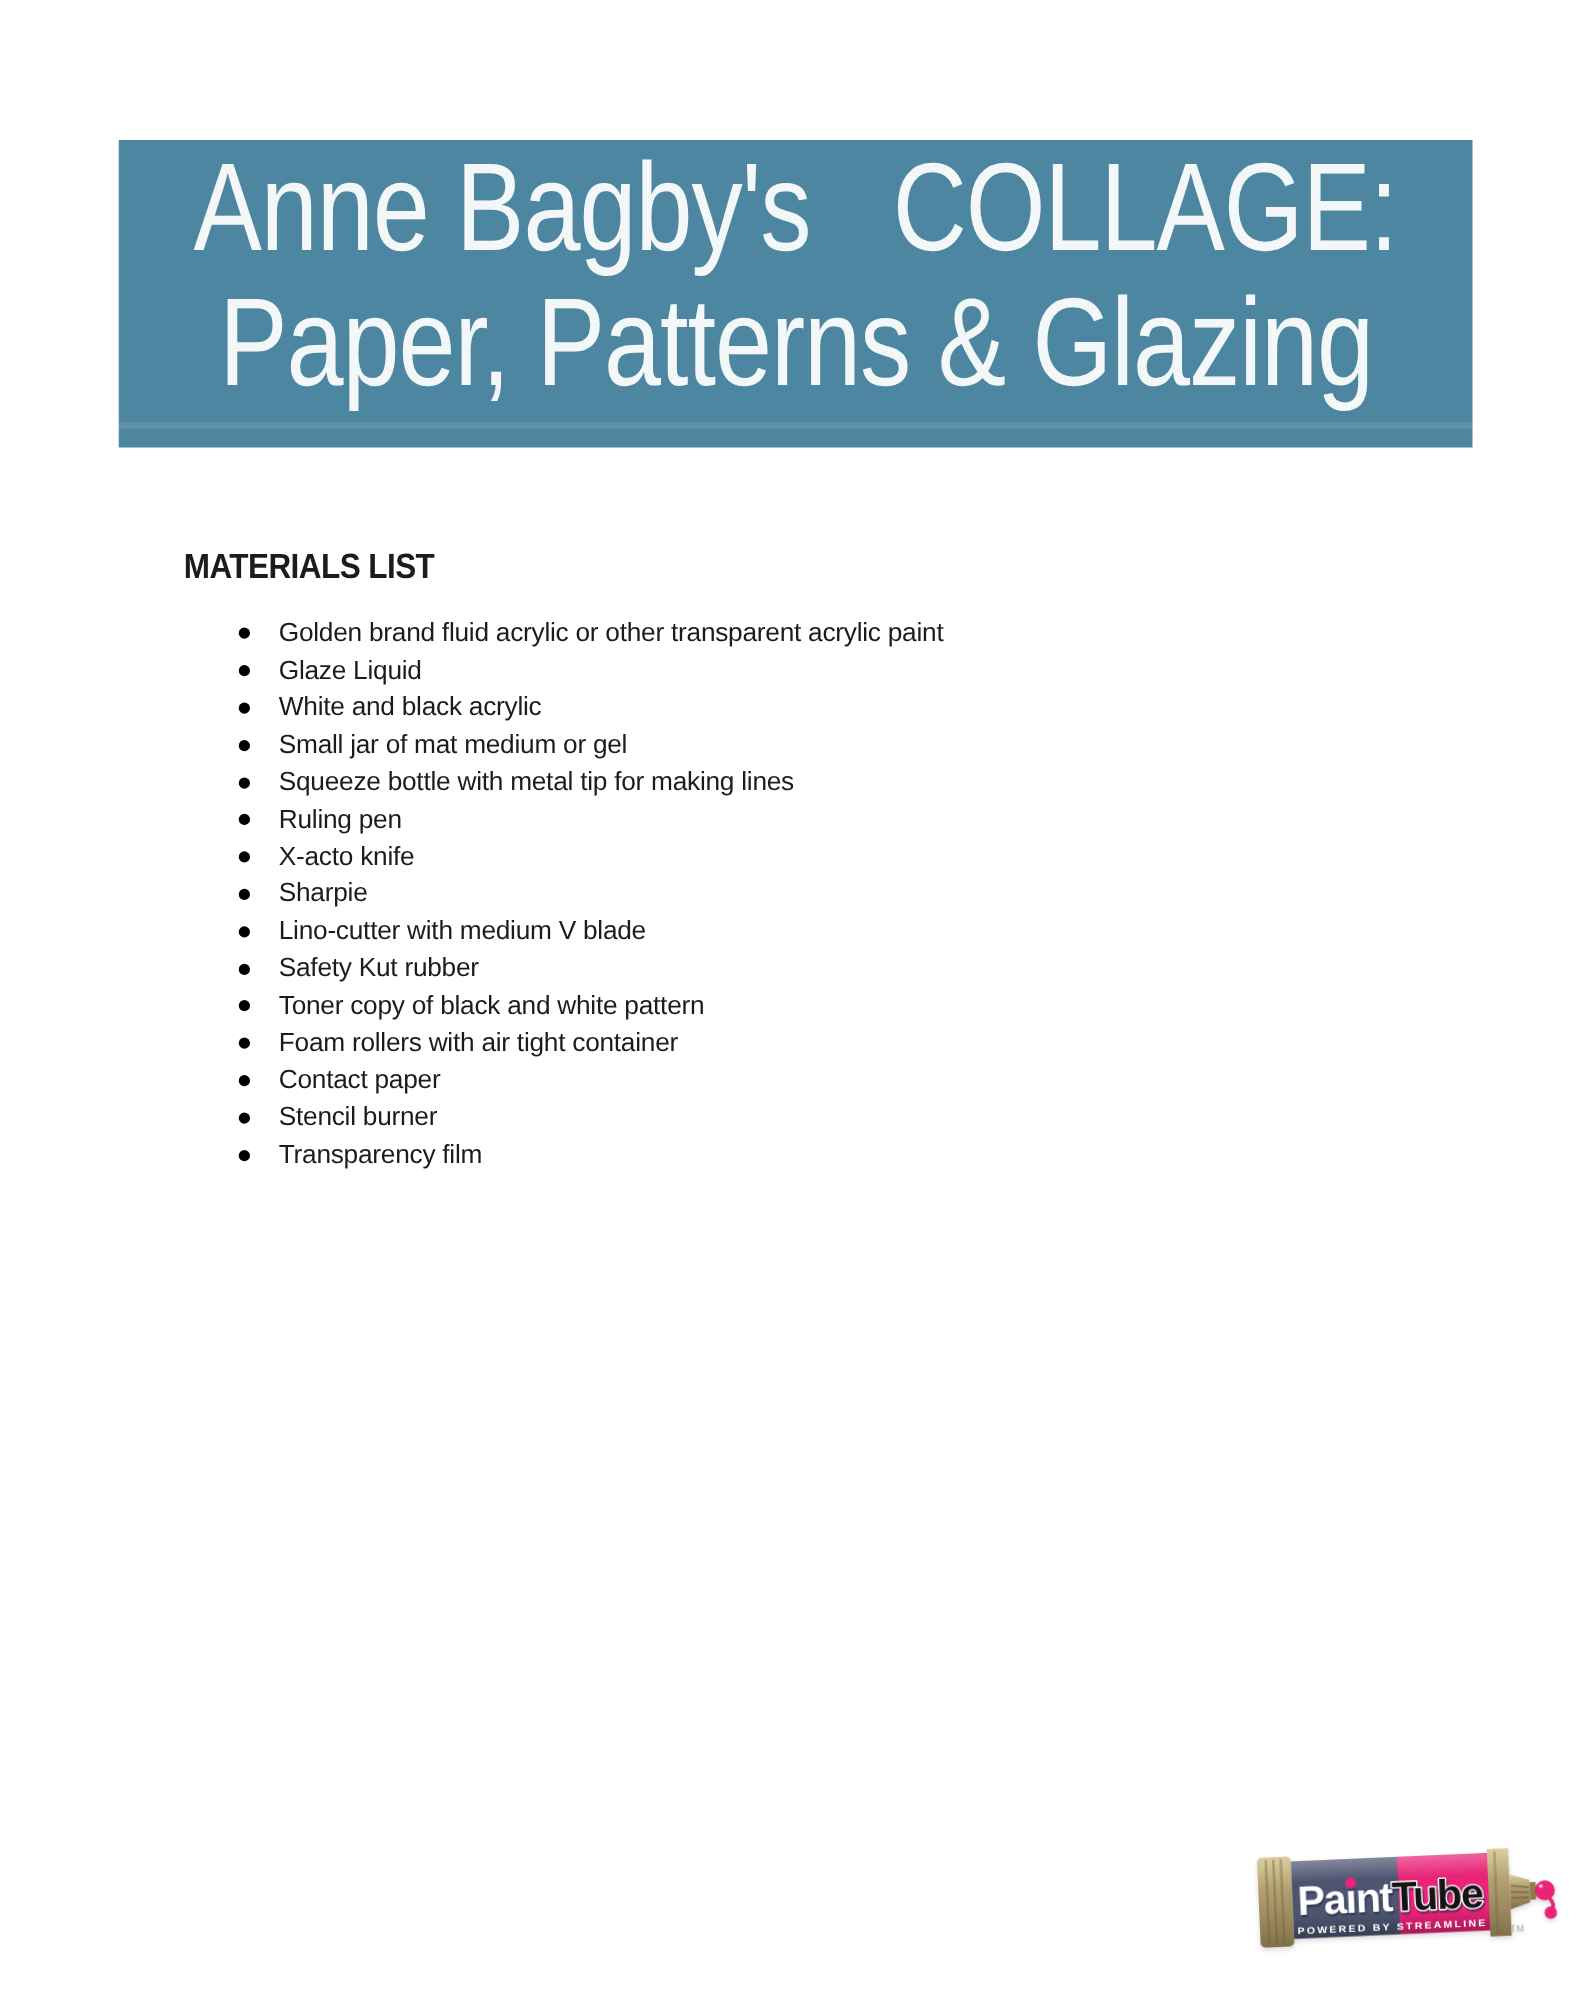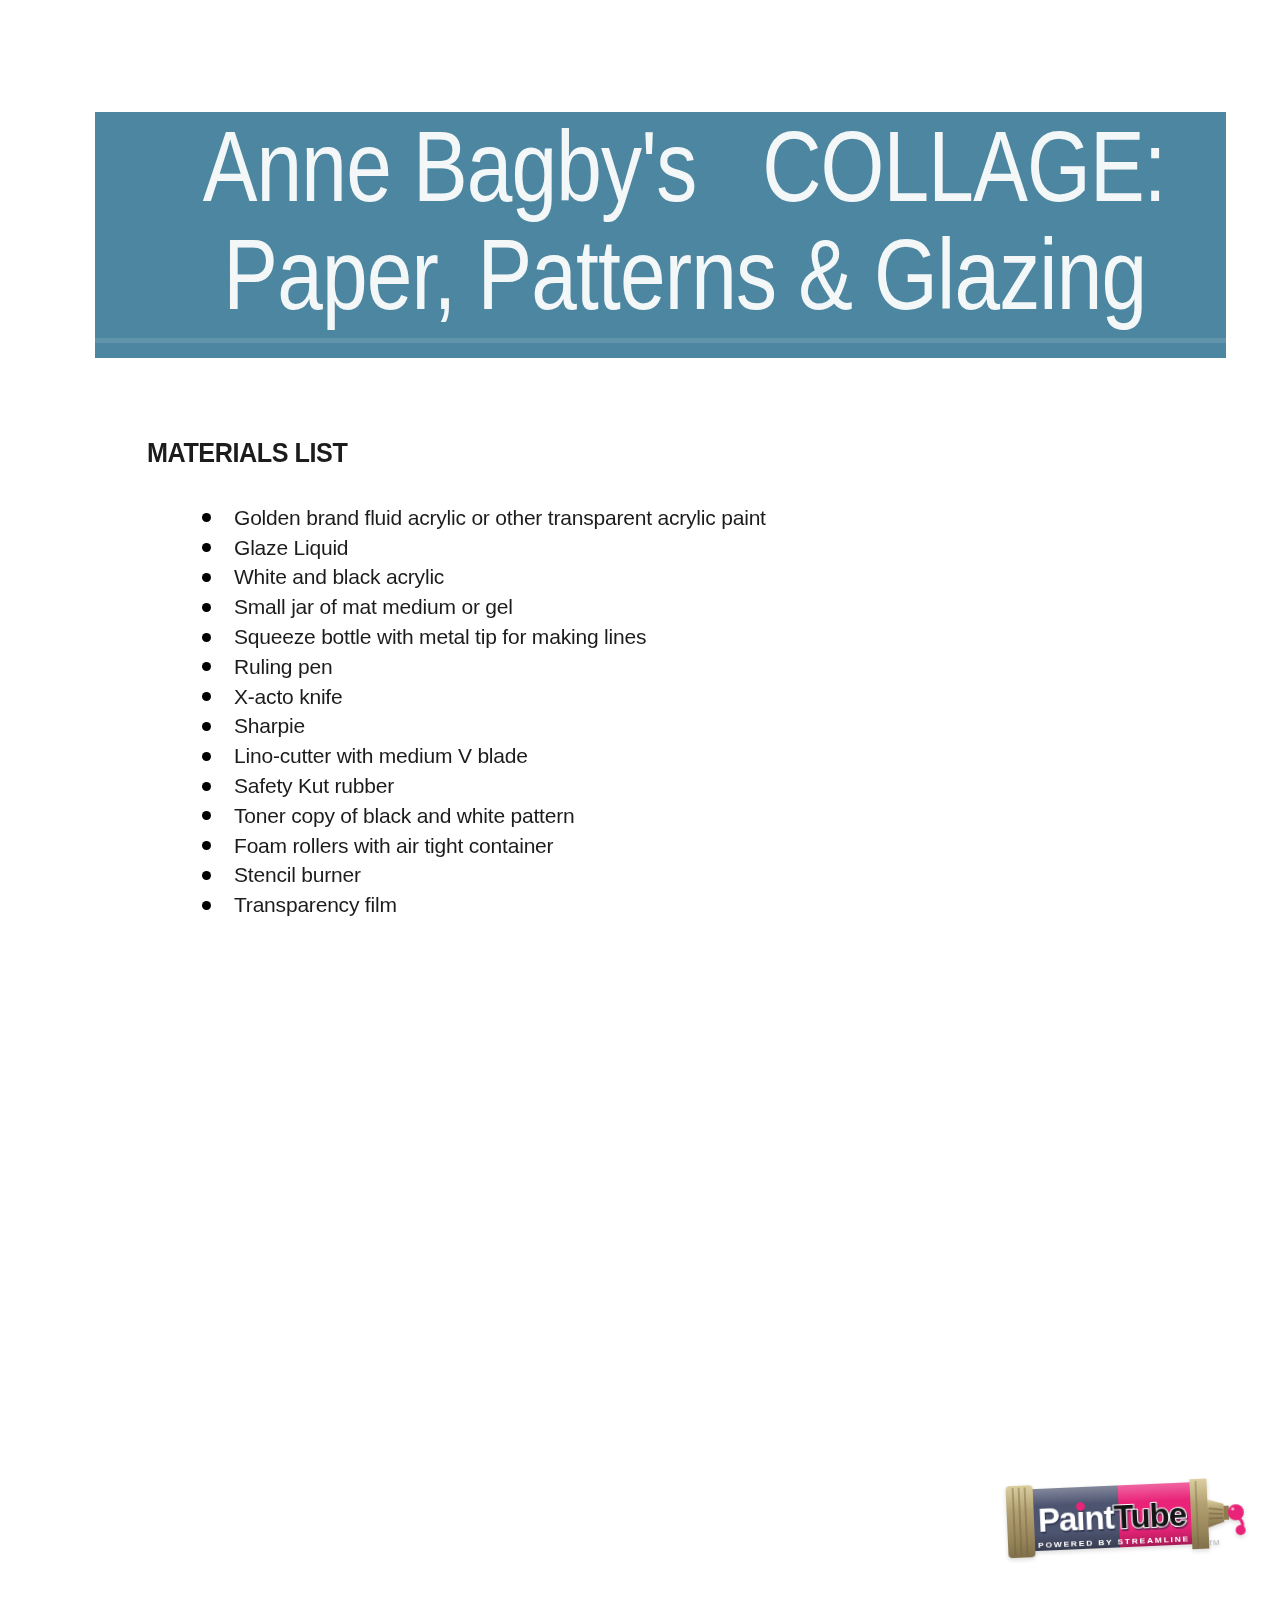--- a/index.html
+++ b/index.html
@@ -17,21 +17,20 @@
     position: absolute;
     left: 95px;
     top: 112px;
     width: 1083px;
     height: 246px;
     background: var(--banner-bg, #4c86a0);
     color: var(--banner-text, #f3f7f8);
     display: flex;
     flex-direction: column;
     align-items: center;
-    padding-left: 48px;
   }
   .banner-line {
     font-size: 100px;
     height: 108px;
     line-height: 108px;
     white-space: pre;
     transform: scaleX(0.82);
     transform-origin: center;
     font-weight: 400;
     letter-spacing: -1px;
@@ -53,21 +52,21 @@
     font-weight: 700;
     color: var(--body-text, #1c1c1c);
     letter-spacing: -0.5px;
     transform: scaleX(0.9);
     transform-origin: left top;
   }
   .materials-list {
     position: absolute;
     left: 190px;
     top: 491px;
-    margin: 12px;
+    margin: 1px;
     padding: 0;
     list-style: none;
   }
   .materials-list li {
     display: flex;
     align-items: center;
     height: 29.8px;
   }
   .bullet-dot {
     flex: none;
@@ -151,20 +150,24 @@
           <span class="bullet-dot"></span>
           <span class="item-text">Safety Kut rubber</span>
         </li>
         <li>
           <span class="bullet-dot"></span>
           <span class="item-text">Toner copy of black and white pattern</span>
         </li>
         <li>
           <span class="bullet-dot"></span>
           <span class="item-text">Foam rollers with air tight container</span>
+        </li>
+        <li>
+          <span class="bullet-dot"></span>
+          <span class="item-text">Contact paper</span>
         </li>
         <li>
           <span class="bullet-dot"></span>
           <span class="item-text">Stencil burner</span>
         </li>
         <li>
           <span class="bullet-dot"></span>
           <span class="item-text">Transparency film</span>
         </li>
       </ul>

